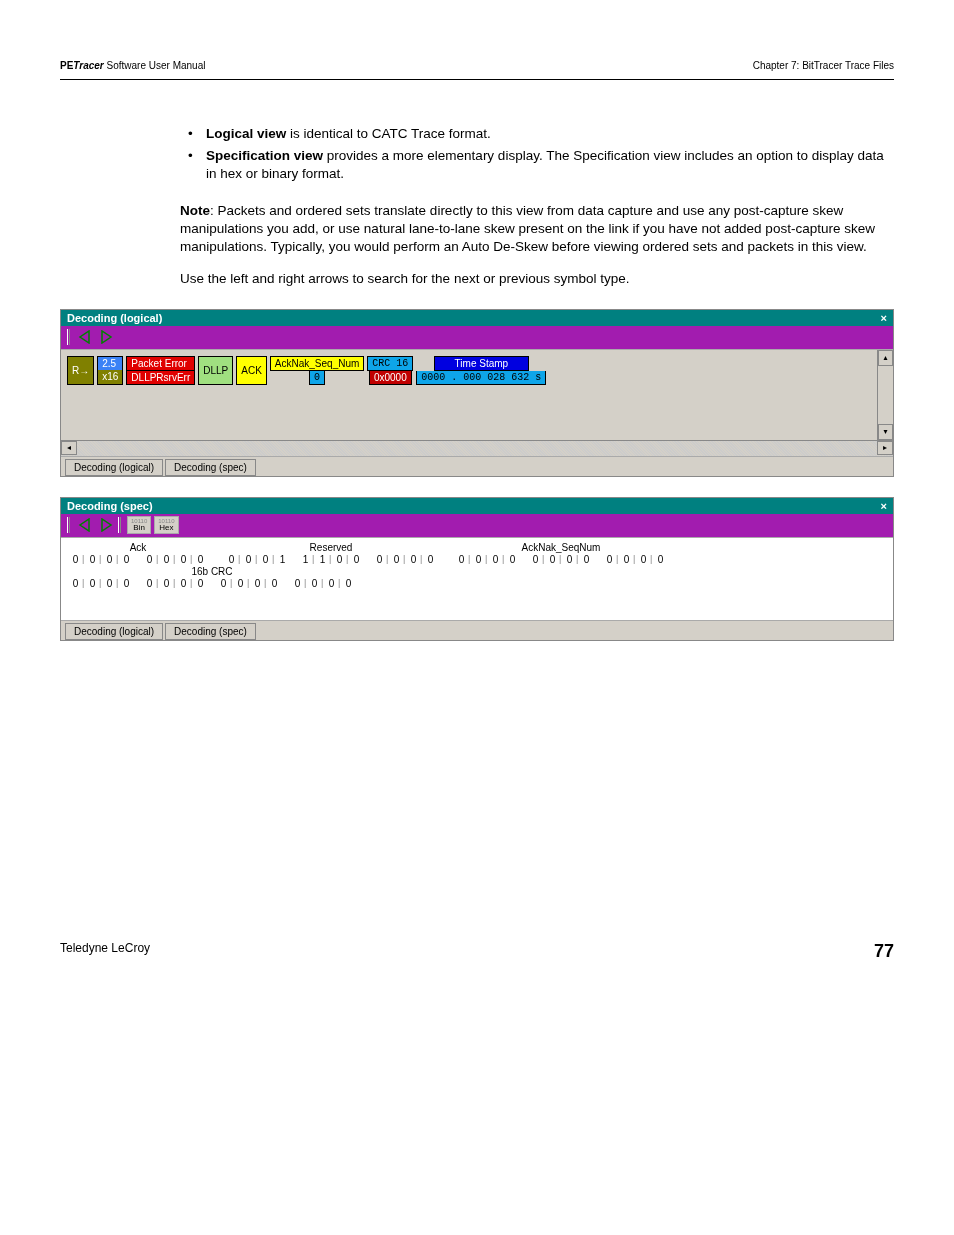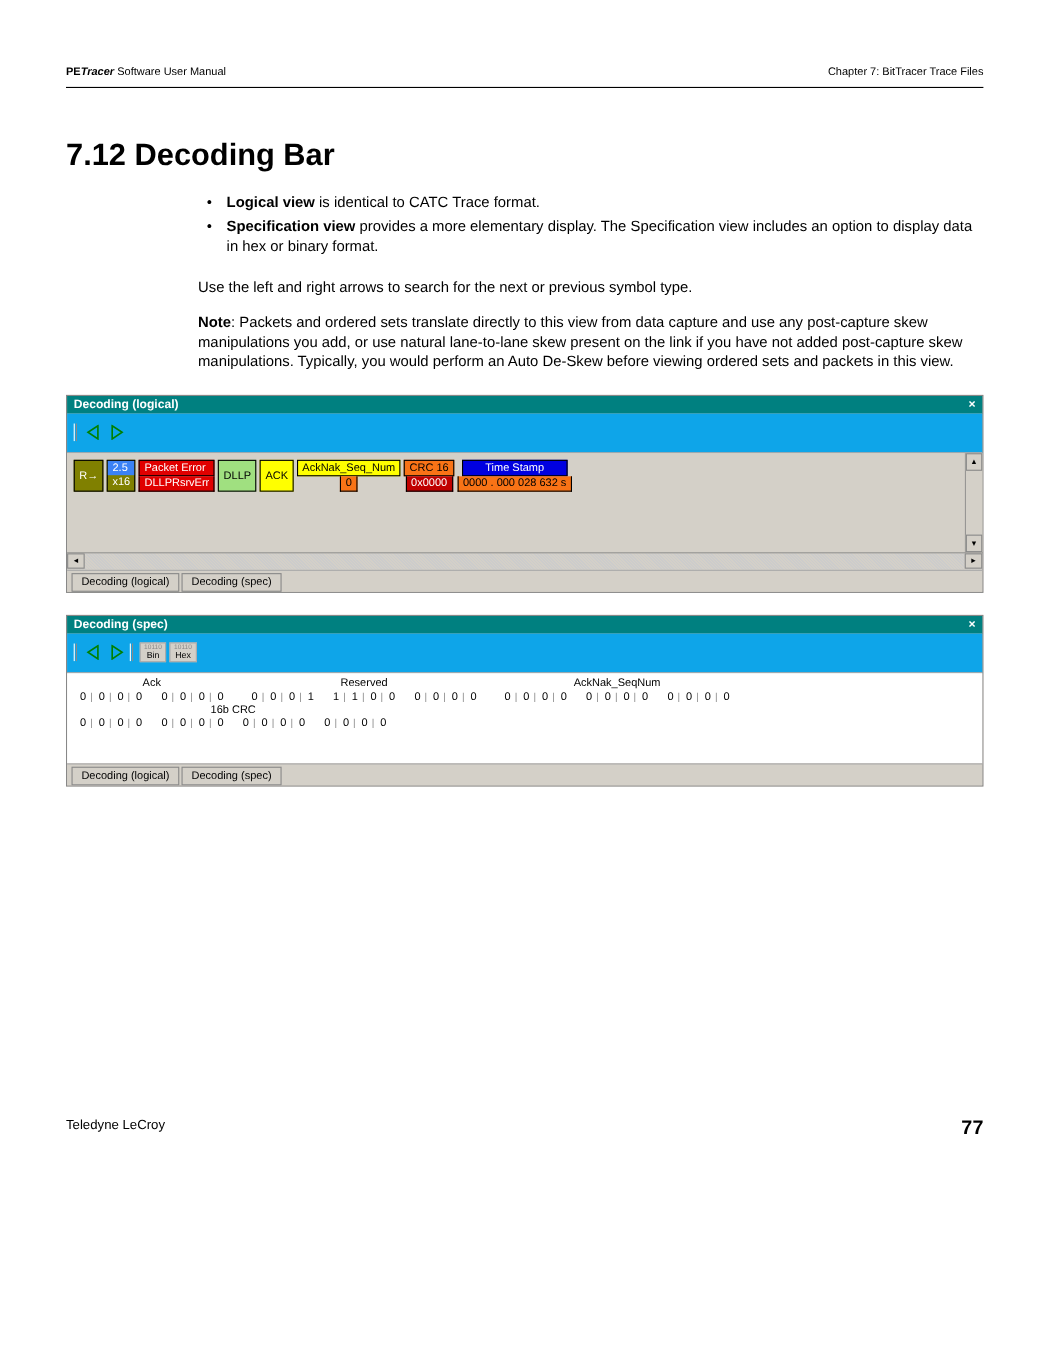--- a/index.html
+++ b/index.html
@@ -67,27 +67,27 @@
     padding: 2px 6px;
     display: flex;
     justify-content: space-between;
     align-items: center;
   }
   .panel-title .close-x {
     font-weight: bold;
     cursor: pointer;
   }
   .toolbar {
-    background: #0ea5e9;
+    background: #a21caf;
     padding: 2px 6px;
     border-bottom: 1px solid #aaa;
     display: flex;
     align-items: center;
     gap: 3px;
-    height: 36px;
+    height: 24px;
   }
   .grip {
     width: 3px;
     height: 16px;
     border-left: 1px solid #fff;
     border-right: 1px solid #888;
     margin-right: 3px;
   }
   .arrow-btn {
     width: 18px;
@@ -160,21 +160,21 @@
     align-items: center;
     padding: 0 4px;
     white-space: nowrap;
     min-height: 28px;
   }
   .pcell-row { font-size: 10px; line-height: 13px; }
   .c-olive { background: #808000; color: #fff; }
   .c-red { background: #e00000; color: #fff; }
   .c-lgreen { background: #a0e080; color: #000; }
   .c-yellow { background: #ffff00; color: #000; }
-  .c-white { background: #f97316; color: #000; }
+  .c-white { background: #0ea5e9; color: #000; font-family: Liberation Mono, monospace; }
   .c-dred { background: #c00000; color: #fff; }
   .c-blue { background: #0000e0; color: #fff; }
 
   .tabs {
     display: flex;
     background: #d4d0c8;
     padding: 2px 4px 0 4px;
     border-top: 1px solid #aaa;
   }
   .tab {
@@ -236,29 +236,28 @@
 </style>
 </head>
 <body>
 
 <div class="page">
   <div class="header-row">
     <span class="header-left"><span class="bold">PE</span><span class="italic bold">Tracer</span><span> Software User Manual</span></span>
     <span>Chapter 7: BitTracer Trace Files</span>
   </div>
 
-  <h1>7.12 Decoding Bar</h1>
 
   <div class="body-text">
     <ul class="bullet-list">
       <li><b>Logical view</b><span> is identical to CATC Trace format.</span></li>
       <li><b>Specification view</b><span> provides a more elementary display. The Specification view includes an option to display data in hex or binary format.</span></li>
     </ul>
+    <p><b>Note</b><span>: Packets and ordered sets translate directly to this view from data capture and use any post-capture skew manipulations you add, or use natural lane-to-lane skew present on the link if you have not added post-capture skew manipulations. Typically, you would perform an Auto De-Skew before viewing ordered sets and packets in this view.</span></p>
     <p>Use the left and right arrows to search for the next or previous symbol type.</p>
-    <p><b>Note</b><span>: Packets and ordered sets translate directly to this view from data capture and use any post-capture skew manipulations you add, or use natural lane-to-lane skew present on the link if you have not added post-capture skew manipulations. Typically, you would perform an Auto De-Skew before viewing ordered sets and packets in this view.</span></p>
   </div>
 
   <div class="panel">
     <div class="panel-title">
       <span>Decoding (logical)</span>
       <span class="close-x">×</span>
     </div>
     <div class="toolbar">
       <span class="grip"></span>
       <span class="arrow-btn">

